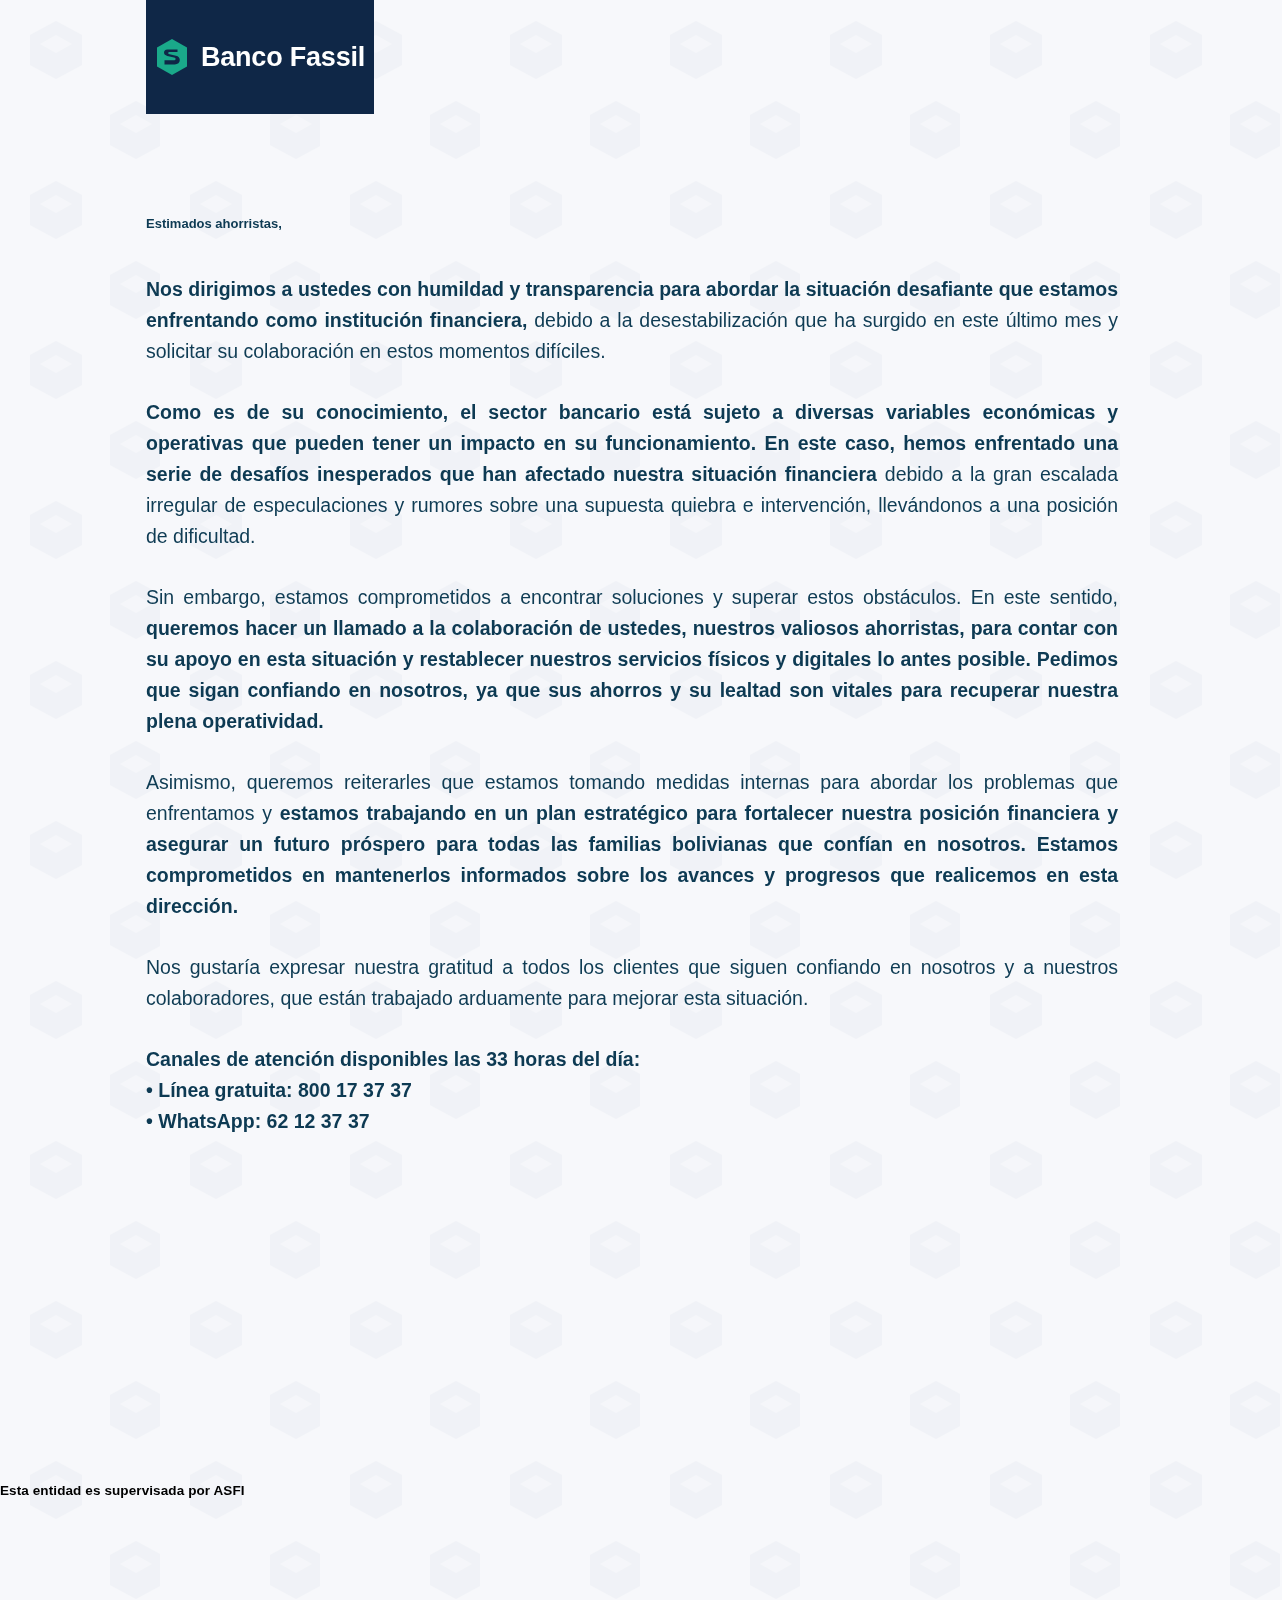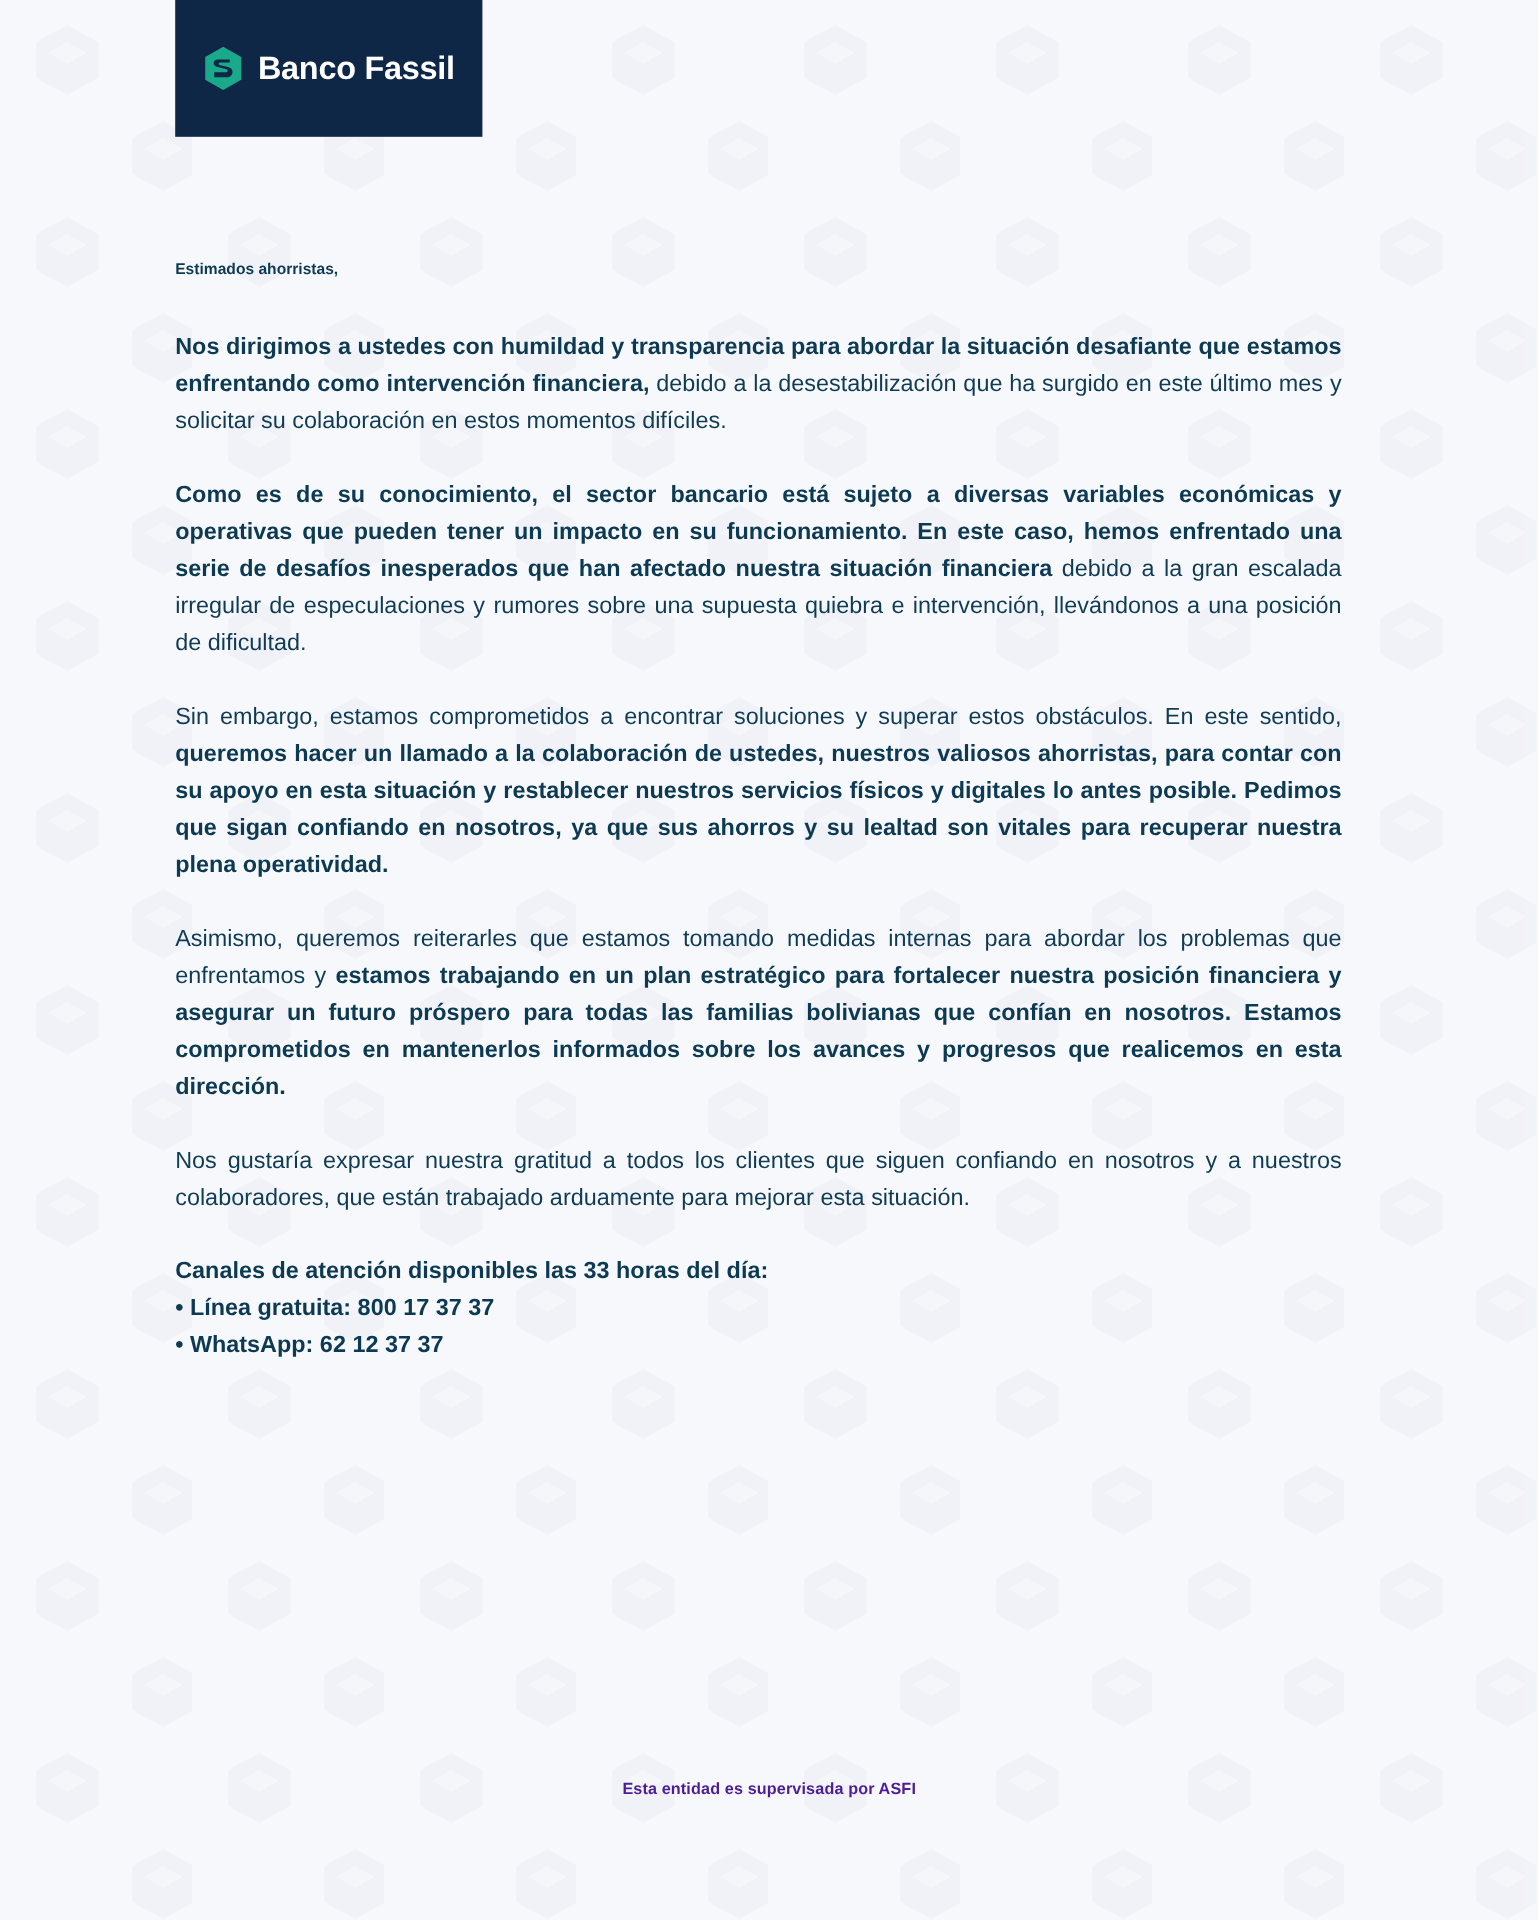--- a/index.html
+++ b/index.html
@@ -30,21 +30,21 @@
     width: 1282px;
     height: 1600px;
     box-sizing: border-box;
   }
 
   
   .logo-block {
     position: absolute;
     left: 146px;
     top: 0;
-    width: 256px;
+    width: 228px;
     height: 114px;
     background: #0f2747;
     display: flex;
     align-items: center;
     justify-content: center;
     gap: 12px;
   }
   .logo-mark {
     width: 34px;
     height: 38px;
@@ -100,23 +100,22 @@
   }
   .channels-line {
     display: block;
   }
 
   .footer-note {
     position: absolute;
     left: 0;
     right: 0;
     top: 1483px;
-    text-align: center;
     font-size: 13.5px;
-    color: #4c1d95;
+    color: #000000;
     font-weight: bold;
     letter-spacing: 0.1px;
   }
 </style>
 </head>
 <body>
 
 <svg class="watermark" viewBox="0 0 1282 1600" preserveAspectRatio="none" xmlns="http://www.w3.org/2000/svg">
   <defs>
     <pattern id="fassilMarks" x="0" y="0" width="160" height="160" patternUnits="userSpaceOnUse">
@@ -139,21 +138,21 @@
       <path d="M17 1 L32 9.5 L32 28.5 L17 37 L2 28.5 L2 9.5 Z" fill="#1aa98a"></path>
       <path d="M22.5 11.5 L12.5 11.5 C10 11.5 9 13 9 14.6 C9 16.4 10.3 17.4 12.3 17.9 L19 19.4 C20.2 19.7 20.6 20.2 20.6 20.9 C20.6 21.8 19.9 22.3 18.6 22.3 L9.5 22.3 L9.5 26.4 L19.8 26.4 C22.8 26.4 24.8 24.7 24.8 22 C24.8 19.7 23.4 18.4 21 17.8 L14.6 16.3 C13.6 16.1 13.2 15.7 13.2 15.1 C13.2 14.4 13.7 14 14.8 14 L22.5 14 Z" fill="#0f2747"></path>
     </svg>
     <span class="logo-text">Banco Fassil</span>
   </div>
 
   <div class="letter">
 
     <p class="salutation">Estimados ahorristas,</p>
 
-    <p class="para" id="p1"><span class="b">Nos dirigimos a ustedes con humildad y transparencia para abordar la situación desafiante que estamos enfrentando como intervención financiera,</span><span> debido a la desestabilización que ha surgido en este último mes y solicitar su colaboración en estos momentos difíciles.</span></p>
+    <p class="para" id="p1"><span class="b">Nos dirigimos a ustedes con humildad y transparencia para abordar la situación desafiante que estamos enfrentando como institución financiera,</span><span> debido a la desestabilización que ha surgido en este último mes y solicitar su colaboración en estos momentos difíciles.</span></p>
     <p class="para" id="p2"><span class="b">Como es de su conocimiento, el sector bancario está sujeto a diversas variables económicas y operativas que pueden tener un impacto en su funcionamiento. En este caso, hemos enfrentado una serie de desafíos inesperados que han afectado nuestra situación financiera</span><span> debido a la gran escalada irregular de especulaciones y rumores sobre una supuesta quiebra e intervención, llevándonos a una posición de dificultad.</span></p>
     <p class="para" id="p4"><span>Sin embargo, estamos comprometidos a encontrar soluciones y superar estos obstáculos. En este sentido, </span><span class="b">queremos hacer un llamado a la colaboración de ustedes, nuestros valiosos ahorristas, para contar con su apoyo en esta situación y restablecer nuestros servicios físicos y digitales lo antes posible. Pedimos que sigan confiando en nosotros, ya que sus ahorros y su lealtad son vitales para recuperar nuestra plena operatividad.</span></p>
     <p class="para" id="p5"><span>Asimismo, queremos reiterarles que estamos tomando medidas internas para abordar los problemas que enfrentamos y </span><span class="b">estamos trabajando en un plan estratégico para fortalecer nuestra posición financiera y asegurar un futuro próspero para todas las familias bolivianas que confían en nosotros. Estamos comprometidos en mantenerlos informados sobre los avances y progresos que realicemos en esta dirección.</span></p>
     <p class="para" id="p6"><span>Nos gustaría expresar nuestra gratitud a todos los clientes que siguen confiando en nosotros y a nuestros colaboradores, que están trabajado arduamente para mejorar esta situación.</span></p>
 
     <div class="channels">
       <span class="channels-line">Canales de atención disponibles las 33 horas del día:</span>
       <span class="channels-line">• Línea gratuita: 800 17 37 37</span>
       <span class="channels-line">• WhatsApp: 62 12 37 37</span>
     </div>

